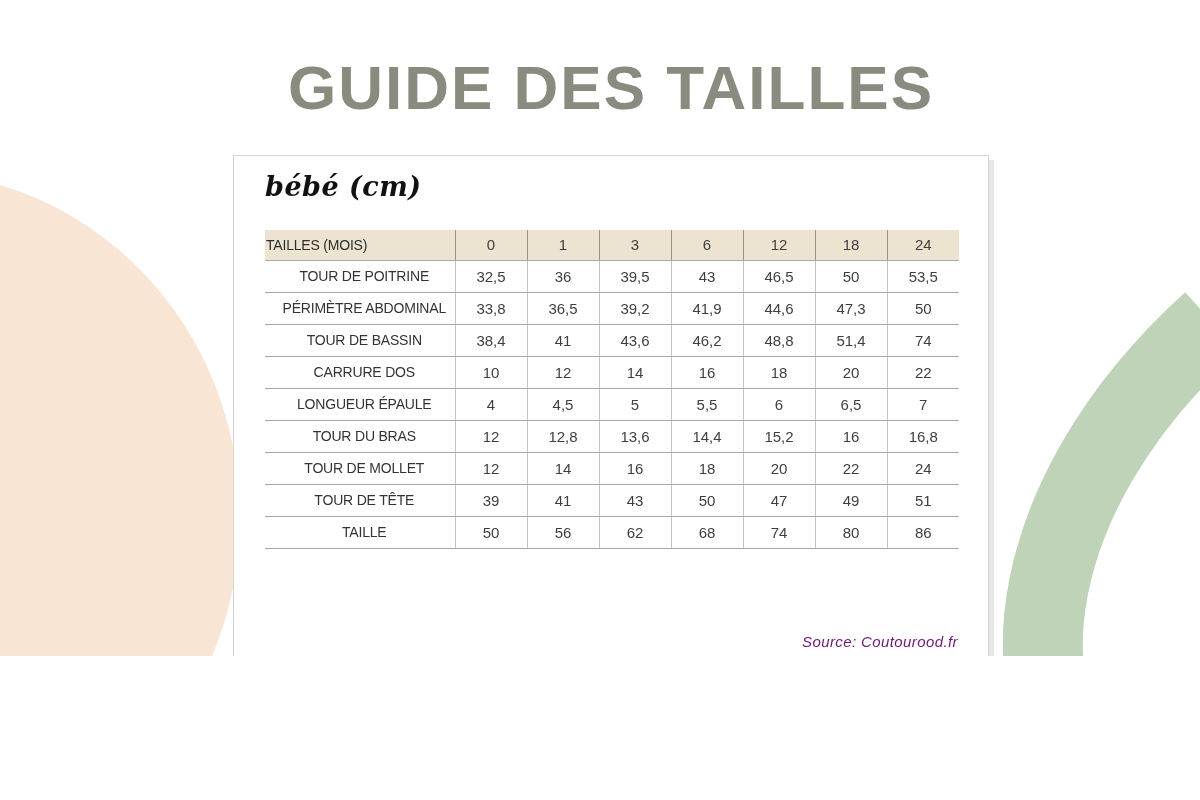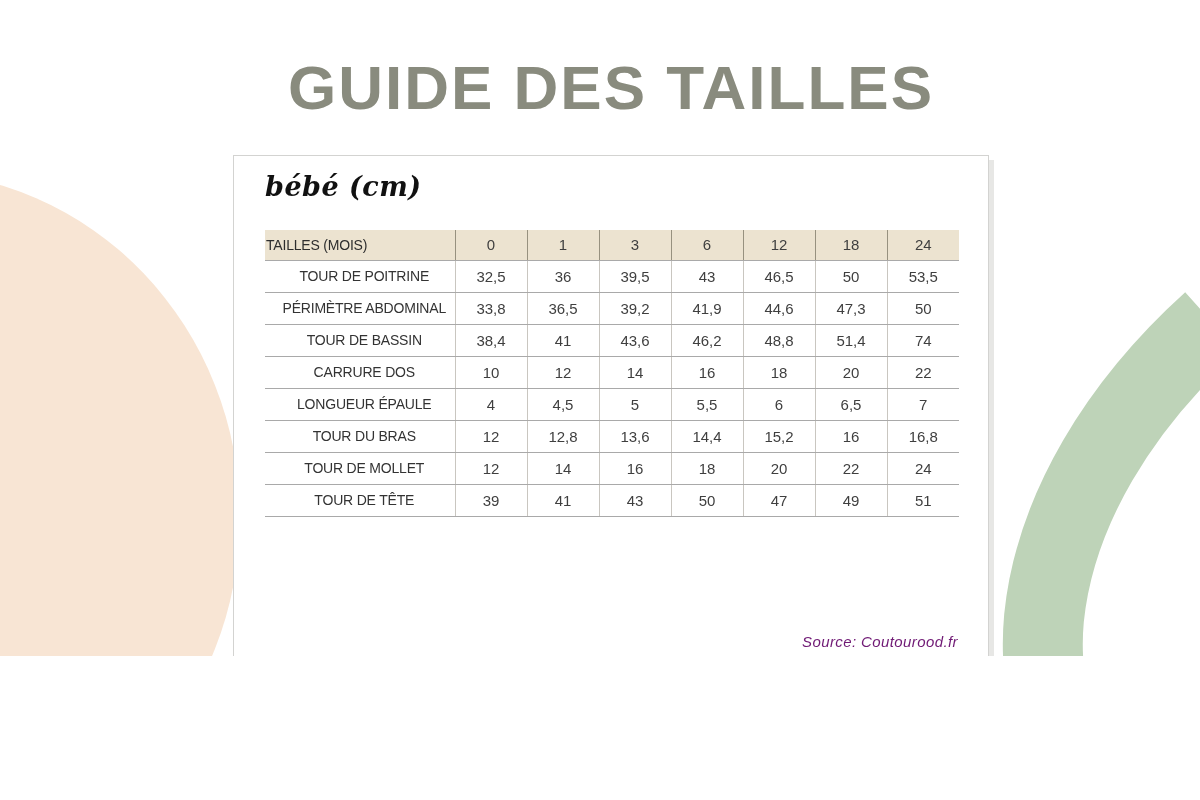--- a/index.html
+++ b/index.html
@@ -169,20 +169,30 @@
           </tr>
           <tr>
             <td class="lbl">TOUR DE TÊTE</td>
             <td class="num">39</td>
             <td class="num">41</td>
             <td class="num">43</td>
             <td class="num">50</td>
             <td class="num">47</td>
             <td class="num">49</td>
             <td class="num">51</td>
+          </tr>
+          <tr>
+            <td class="lbl">TAILLE</td>
+            <td class="num">50</td>
+            <td class="num">56</td>
+            <td class="num">62</td>
+            <td class="num">68</td>
+            <td class="num">74</td>
+            <td class="num">80</td>
+            <td class="num">86</td>
           </tr>
         </tbody>
     </table>
 
     <div id="source-line">Source: Coutourood.fr</div>
   </div>
 
   <div id="logo">
     <svg id="sparkle-top" class="sparkle" width="56" height="48" viewBox="0 0 56 48">
       <line x1="8" y1="10" x2="18" y2="26" stroke="#1b1b1b" stroke-width="3.2" stroke-linecap="round"></line>

